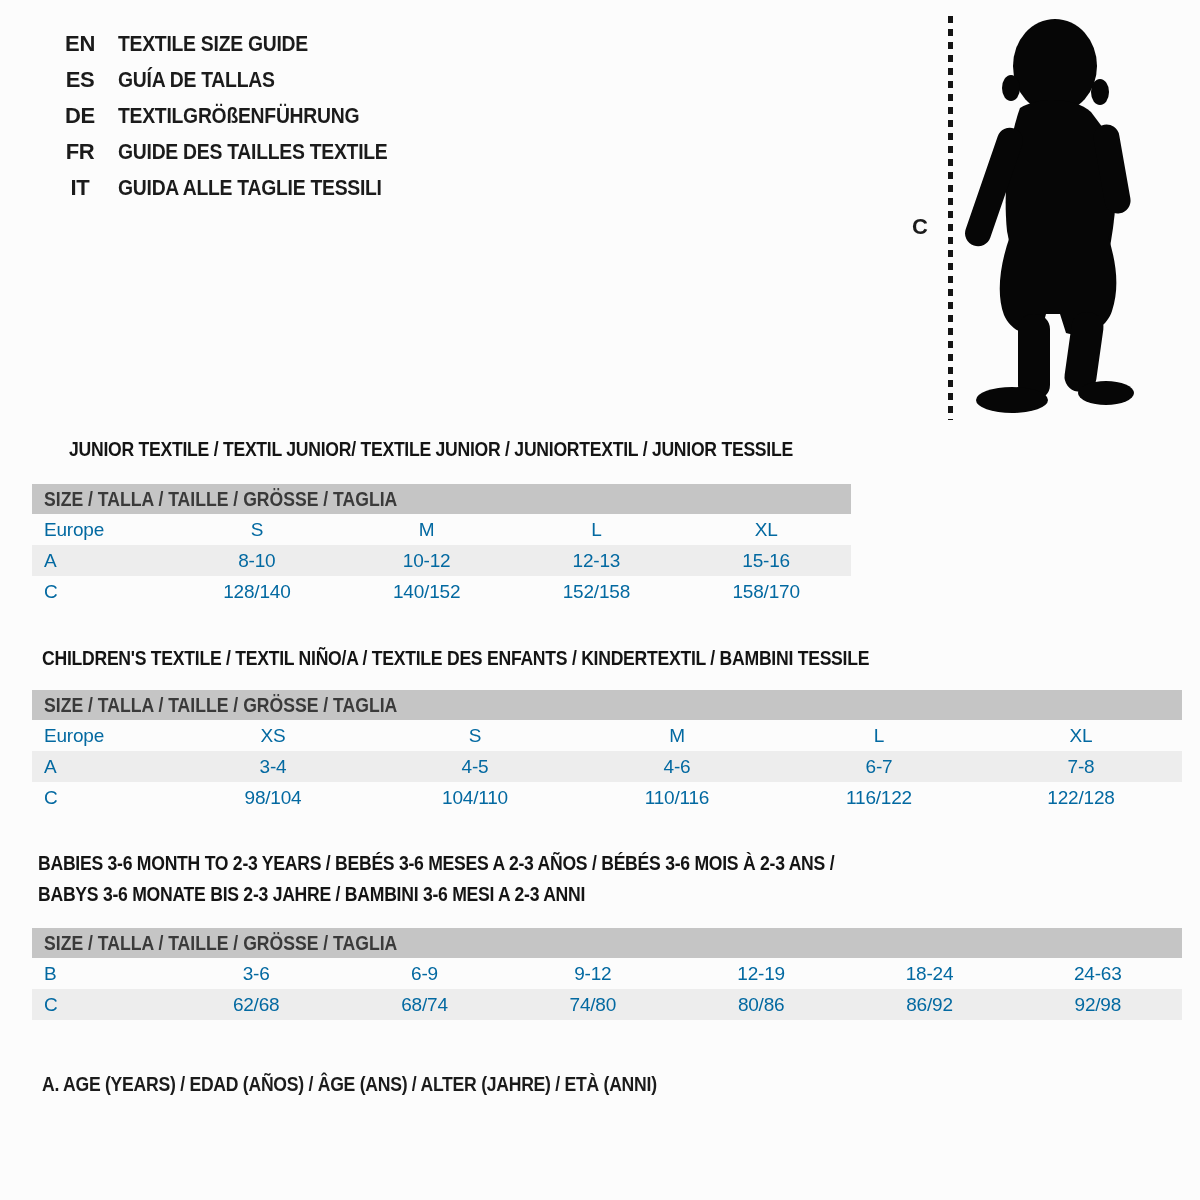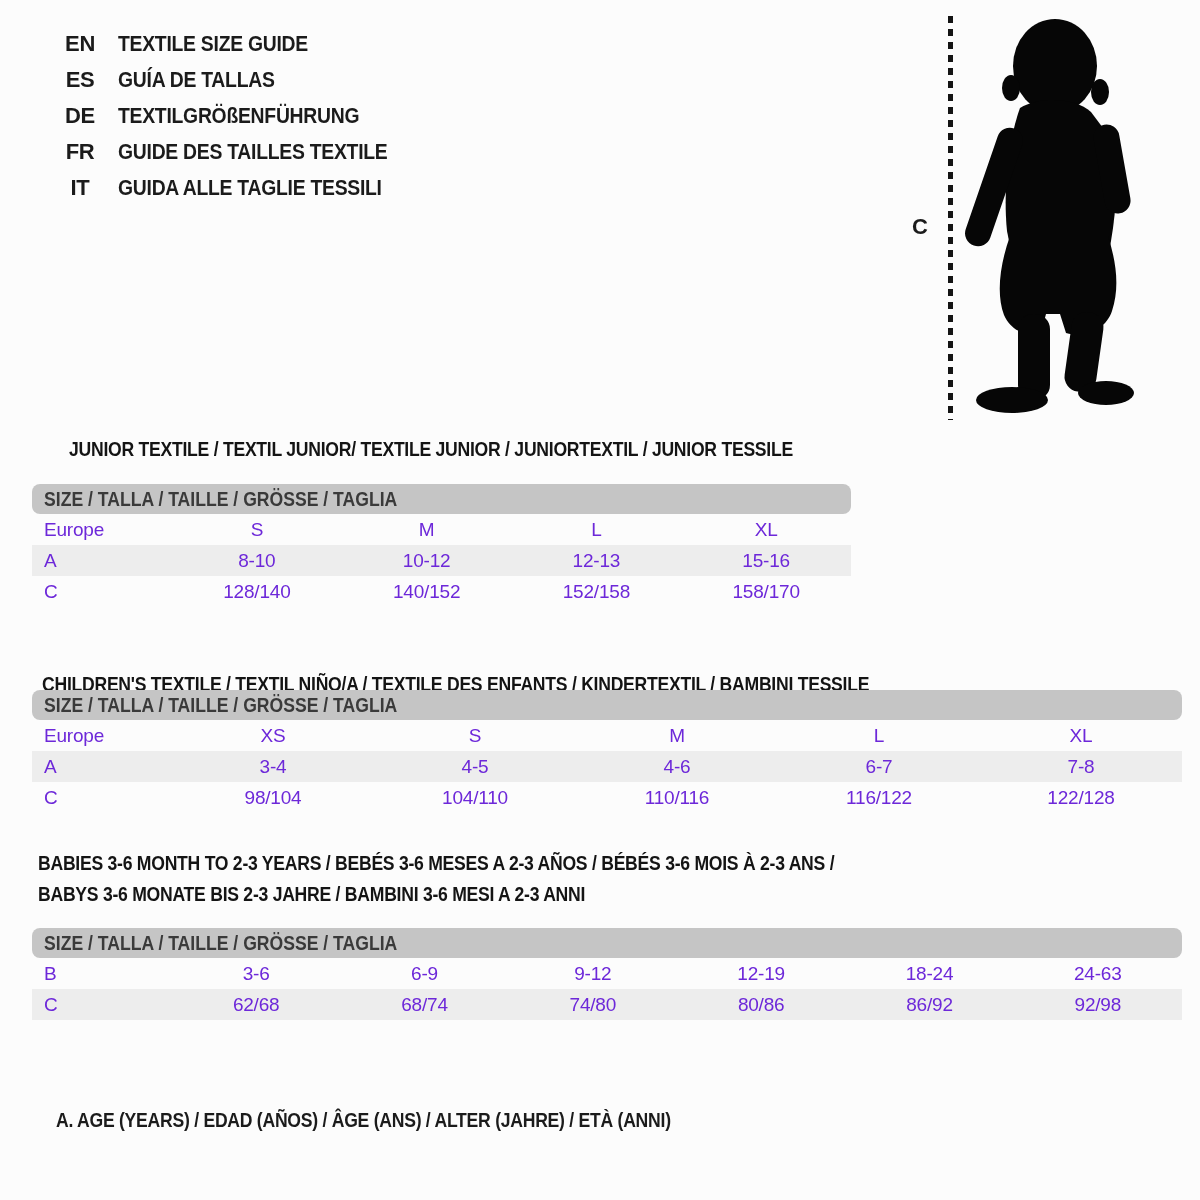--- a/index.html
+++ b/index.html
@@ -22,39 +22,39 @@
   .measure-label{left:912px;top:214px;font-size:22px;font-weight:700;}
   .measure-line{
     left:948px;top:16px;width:5px;height:404px;
     background:repeating-linear-gradient(to bottom,#141414 0 7px,transparent 7px 13px);
   }
   .toddler{left:960px;top:14px;}
 
   
   .section-title{font-size:20px;font-weight:700;letter-spacing:-0.3px;color:#141414;line-height:31px;}
   #title-junior{left:42px;top:434px;margin-left:27px;}
-  #title-children{left:42px;top:669px;}
+  #title-children{left:42px;top:643px;}
   #title-babies{left:38px;top:848px;}
 
   
   .table{position:absolute;}
   .thead{
     height:30px;background:#c5c5c5;display:flex;align-items:center;
-    padding-left:12px;font-size:20px;font-weight:700;color:#3a3a3a;border-radius:8px;
+    padding-left:12px;font-size:20px;font-weight:700;color:#3a3a3a;
   }
-  .trow{height:31px;display:flex;align-items:center;font-size:19px;color:#6d28d9;letter-spacing:-0.2px;}
+  .trow{height:31px;display:flex;align-items:center;font-size:19px;color:#0369a1;letter-spacing:-0.2px;}
   .trow.shaded{background:#ededed;}
   .tlabel{width:128px;padding-left:12px;box-sizing:content-box;}
   .tcell{flex:1;text-align:center;}
   #table-junior{left:32px;top:484px;width:819px;}
   #table-children{left:32px;top:690px;width:1150px;}
   #table-babies{left:32px;top:928px;width:1150px;}
 
   
-  .legend{left:56px;top:1066px;margin-top:36px;}
+  .legend{left:42px;top:1066px;}
   .legend-line{height:37px;display:flex;align-items:center;font-size:20px;font-weight:700;letter-spacing:-0.3px;}
 </style>
 </head>
 <body>
 
 <div class="abs lang-list">
   <div class="lang-row">
     <span class="lang-code">EN</span>
     <span class="lang-title cond">TEXTILE SIZE GUIDE</span>
   </div>

